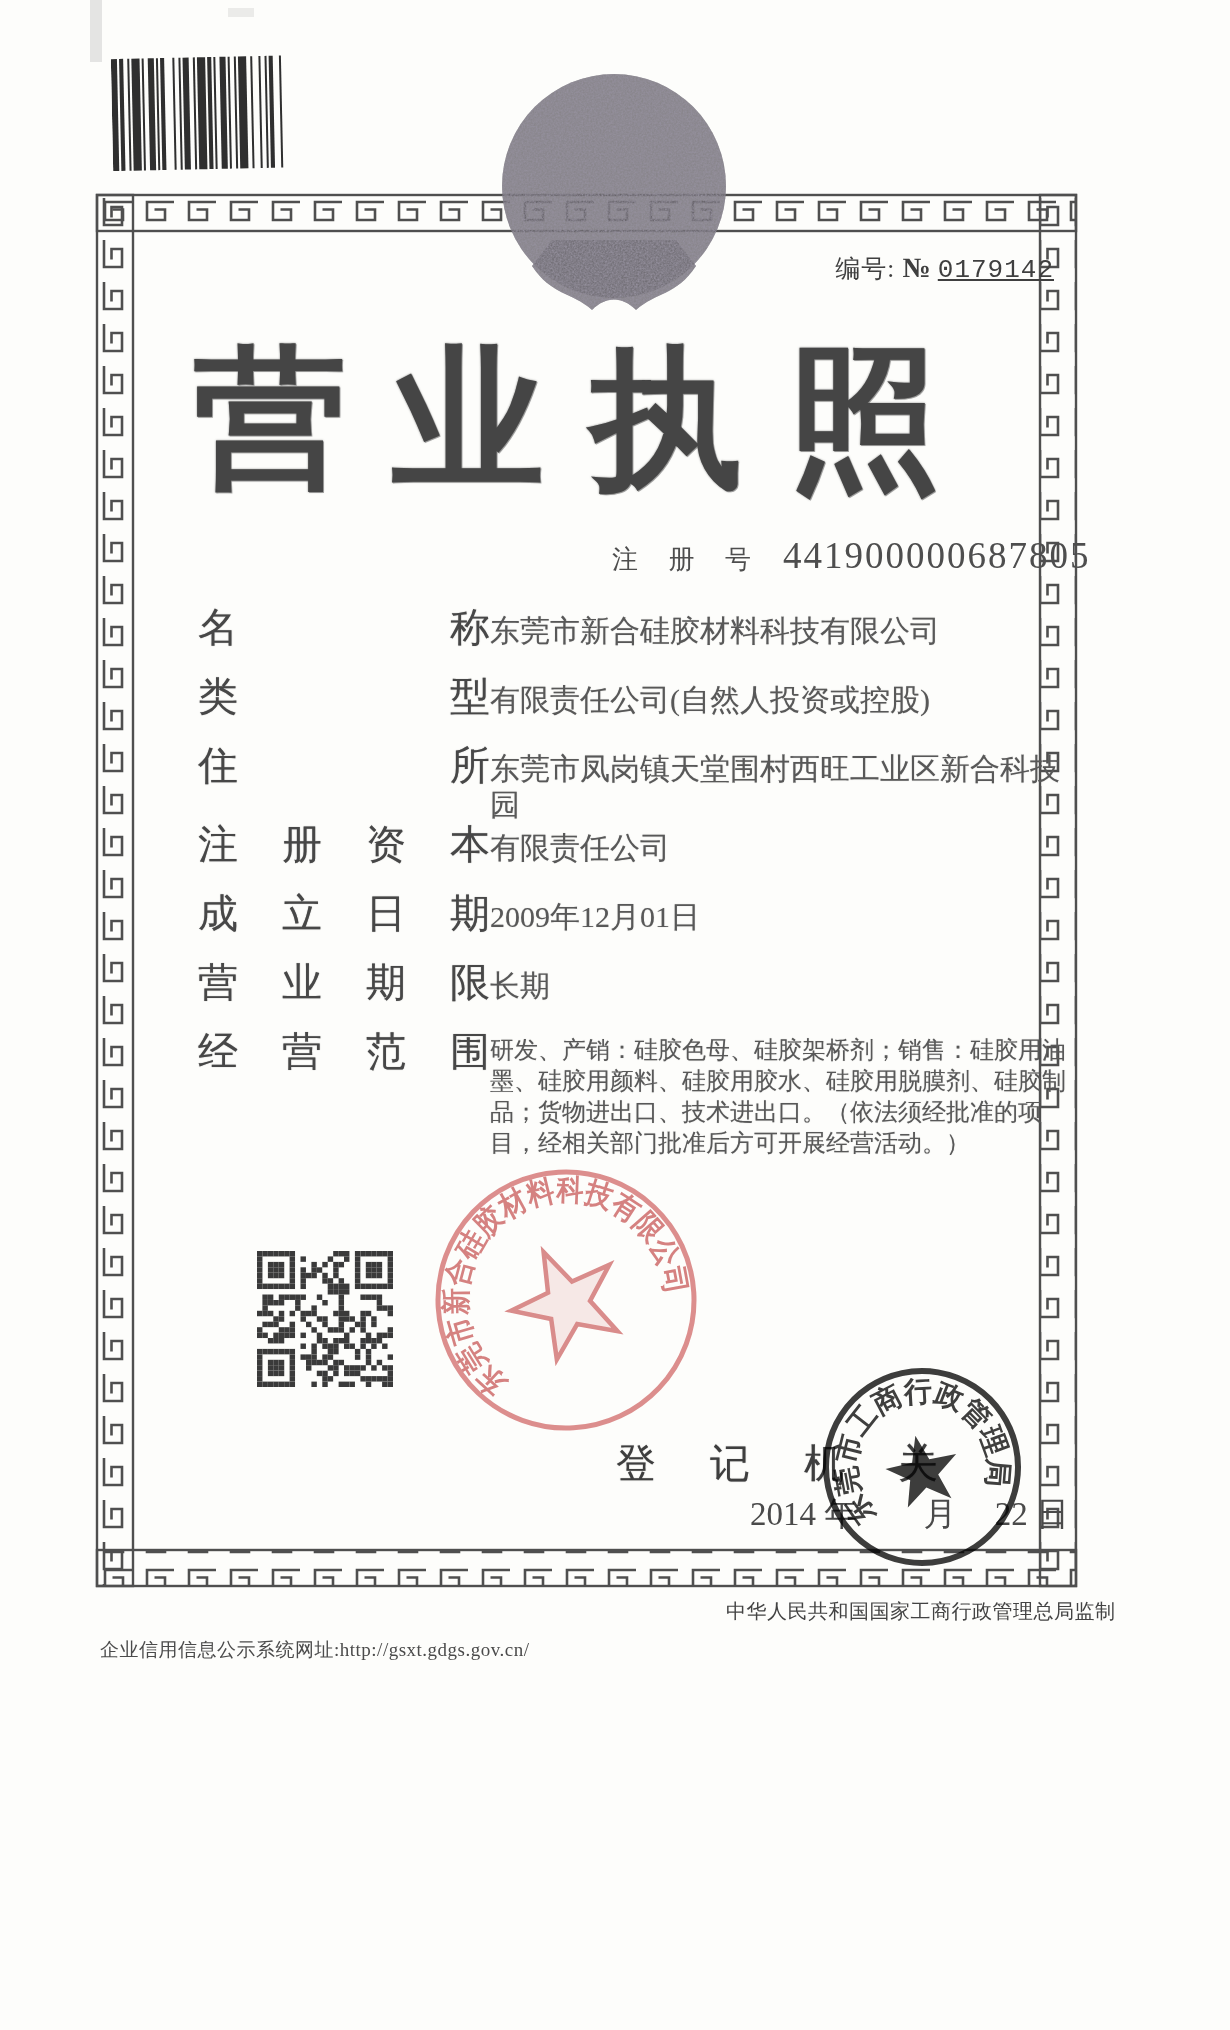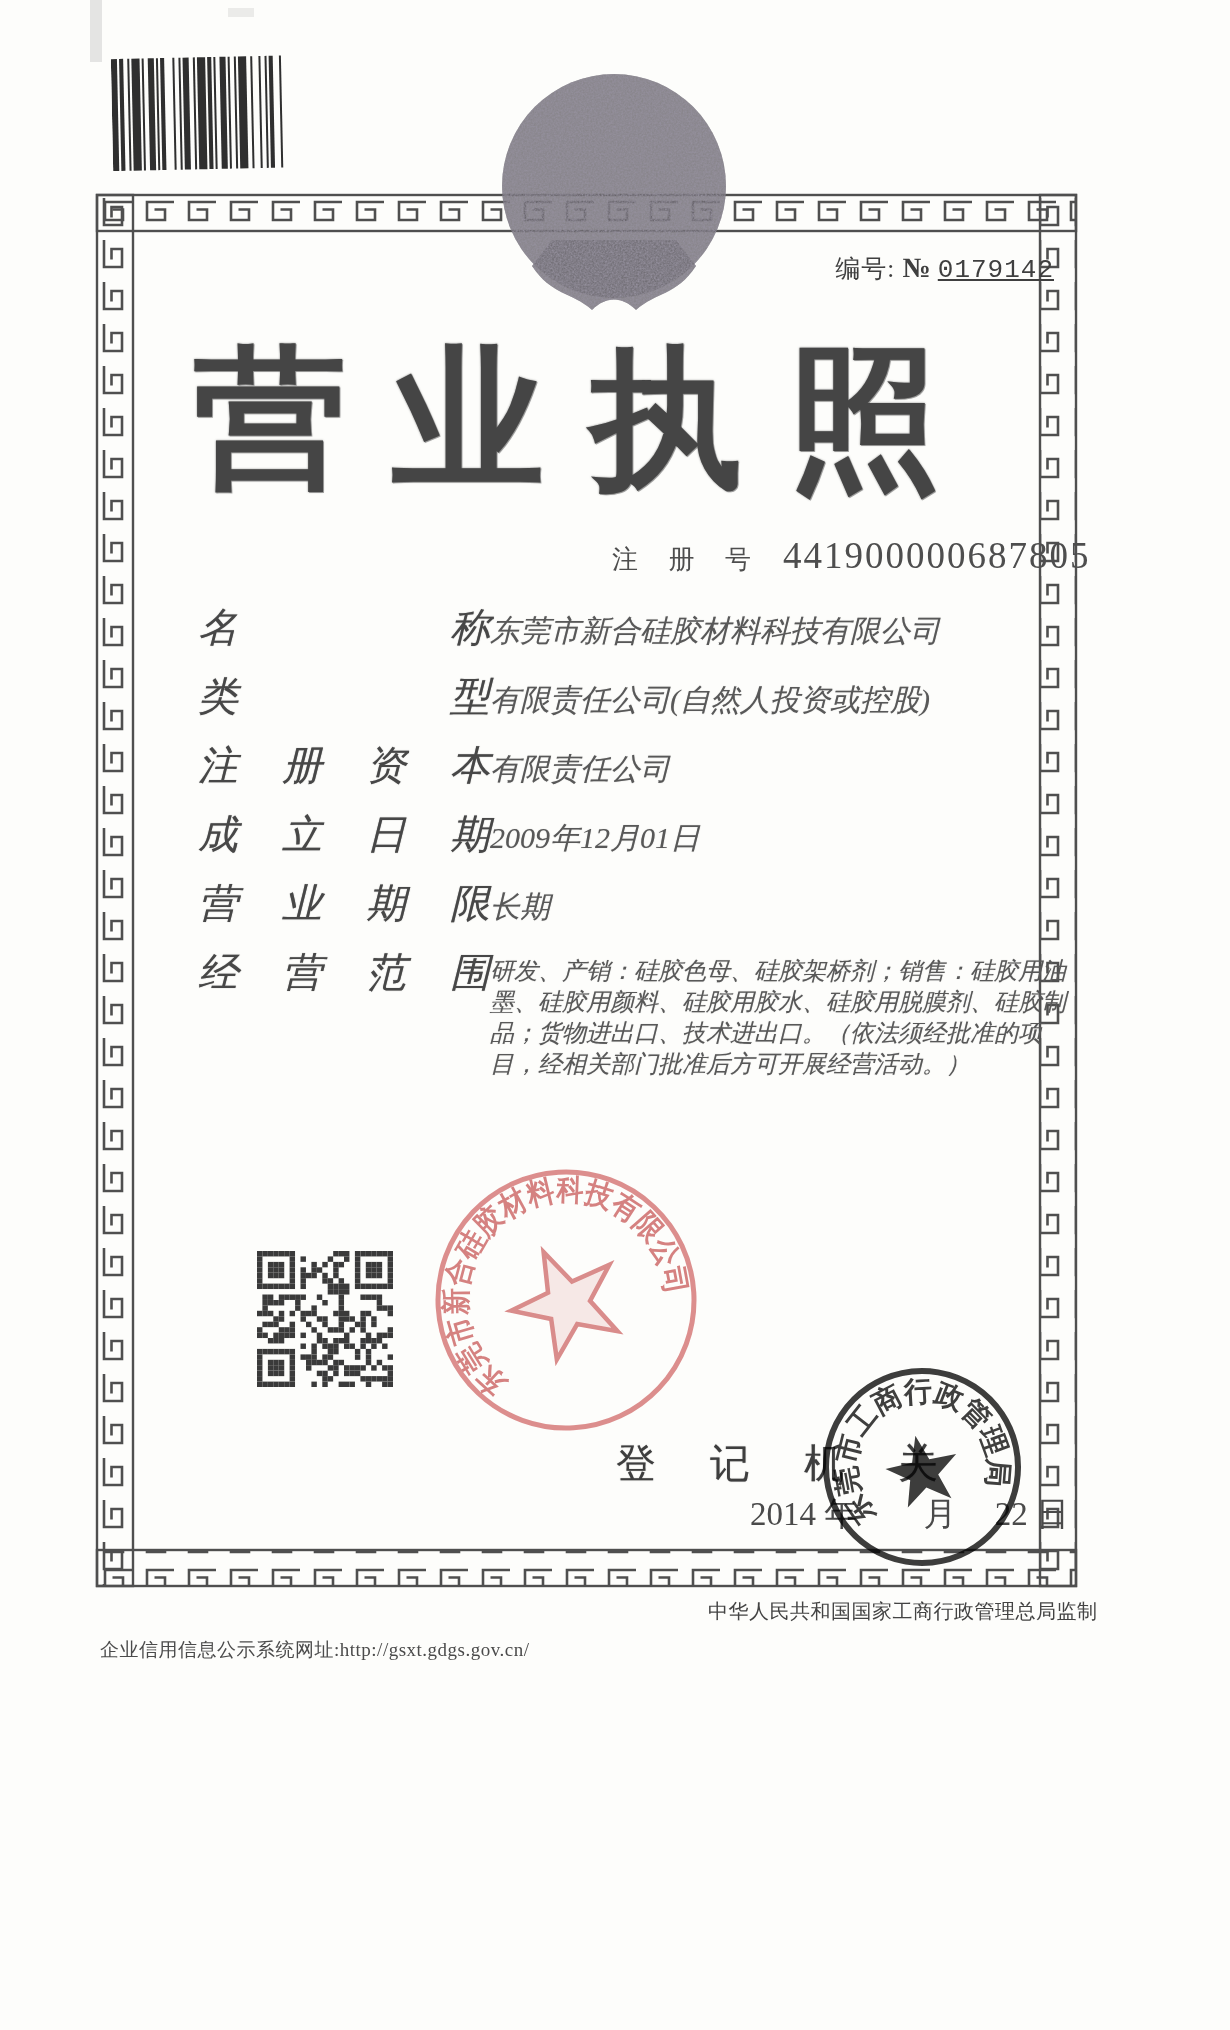--- a/index.html
+++ b/index.html
@@ -22,35 +22,35 @@
     font-family:"Liberation Sans",sans-serif;font-weight:700;
     font-size:152px;letter-spacing:46px;color:#454545;
     text-shadow:0 0 2px rgba(70,70,70,.75), 1px 1px 0 rgba(90,90,90,.5);
     white-space:nowrap;}
   
   .regno{left:612px;top:534px;white-space:nowrap;color:#4e4e4e;}
   .regno .rl{font-size:26px;letter-spacing:12px;}
   .regno .rv{font-size:37px;margin-left:16px;letter-spacing:2px;}
   
   .fields{left:198px;top:606px;width:885px;}
-  .field-row{display:flex;align-items:flex-start;min-height:69px;font-style:italic;}
+  .field-row{display:flex;align-items:flex-start;min-height:69px;}
   .f-label{width:292px;flex:0 0 292px;font-size:40px;color:#474747;
     text-align:justify;text-align-last:justify;line-height:1.1;
     text-shadow:0 0 1px rgba(70,70,70,.6);}
   .f-value{flex:1;font-size:30px;color:#585858;padding-top:7px;line-height:1.2;
     text-shadow:0 0 1px rgba(90,90,90,.4);}
   .field-row.scope .f-value{font-size:24px;line-height:31px;padding-top:5px;}
   
   .registrar{left:616px;top:1436px;font-size:40px;letter-spacing:22px;
     color:#3e3e3e;white-space:nowrap;text-shadow:0 0 1px rgba(70,70,70,.6);}
   .dateline{left:750px;top:1492px;font-size:33px;color:#4a4a4a;white-space:nowrap;}
   .dateline .dm{margin-left:58px;} .dateline .dd{margin-left:30px;}
   
   .footer-left{left:100px;top:1602px;font-size:19px;color:#4b4b4b;letter-spacing:.5px;margin-top:35px;}
-  .footer-right{left:708px;top:1598px;font-size:20px;color:#434343;letter-spacing:.5px;}
+  .footer-right{left:726px;top:1598px;font-size:20px;color:#434343;letter-spacing:.5px;}
   
   .seal{mix-blend-mode:multiply;}
 </style>
 </head>
 <body>
 
 <div class="smudge" style="left:90px;top:0;width:12px;height:62px;"></div>
 <div class="smudge" style="left:228px;top:8px;width:26px;height:9px;opacity:.18;"></div>
 
 <svg class="abs" style="left:95px;top:193px;" width="983" height="1395" viewBox="0 0 983 1395">
@@ -127,20 +127,24 @@
 </div>
 
 <div class="abs fields" id="fields-container">
     <div class="field-row">
       <span class="f-label">名称</span>
       <span class="f-value">东莞市新合硅胶材料科技有限公司</span>
     </div>
     <div class="field-row">
       <span class="f-label">类型</span>
       <span class="f-value">有限责任公司(自然人投资或控股)</span>
+    </div>
+    <div class="field-row">
+      <span class="f-label">住所</span>
+      <span class="f-value">东莞市凤岗镇天堂围村西旺工业区新合科技园</span>
     </div>
     <div class="field-row">
       <span class="f-label">注册资本</span>
       <span class="f-value">有限责任公司</span>
     </div>
     <div class="field-row">
       <span class="f-label">成立日期</span>
       <span class="f-value">2009年12月01日</span>
     </div>
     <div class="field-row">

